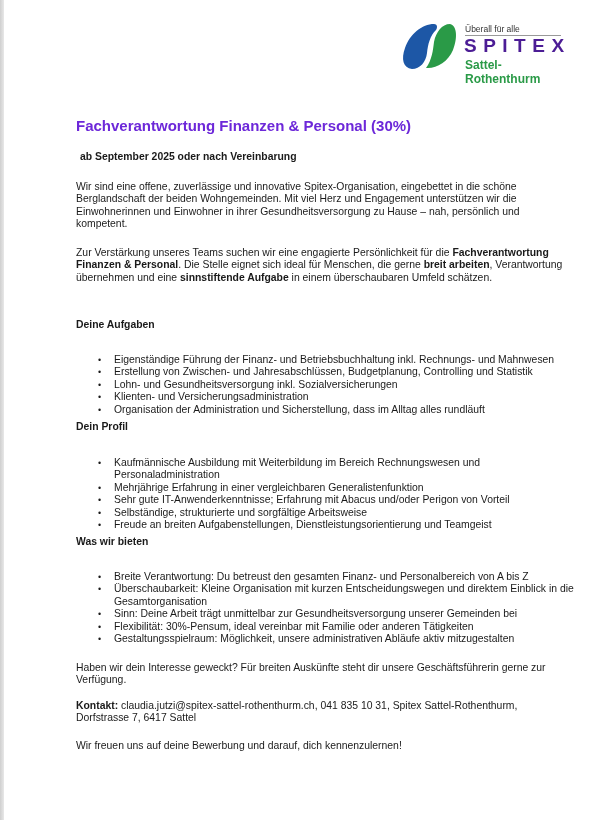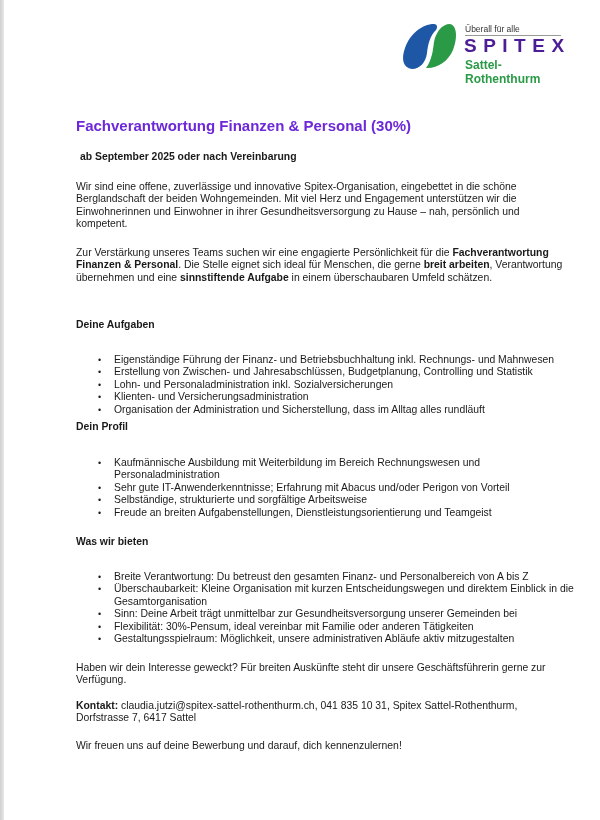--- a/index.html
+++ b/index.html
@@ -79,28 +79,29 @@
   <p class="para1">Wir sind eine offene, zuverlässige und innovative Spitex-Organisation, eingebettet in die schöne Berglandschaft der beiden Wohngemeinden. Mit viel Herz und Engagement unterstützen wir die Einwohnerinnen und Einwohner in ihrer Gesundheitsversorgung zu Hause – nah, persönlich und kompetent.</p>
 
   <p class="para2">
     <span>Zur Verstärkung unseres Teams suchen wir eine engagierte Persönlichkeit für die </span><b>Fachverantwortung Finanzen &amp; Personal</b><span>. Die Stelle eignet sich ideal für Menschen, die gerne </span><b>breit arbeiten</b><span>, Verantwortung übernehmen und eine </span><b>sinnstiftende Aufgabe</b><span> in einem überschaubaren Umfeld schätzen.</span>
   </p>
 
   <div class="h" style="top:319px">Deine Aufgaben</div>
   <ul style="top:346px">
     <li>Eigenständige Führung der Finanz- und Betriebsbuchhaltung inkl. Rechnungs- und Mahnwesen</li>
     <li>Erstellung von Zwischen- und Jahresabschlüssen, Budgetplanung, Controlling und Statistik</li>
-    <li>Lohn- und Personaladministration inkl. Sozialversicherungen</li>
+    <li>Lohn- und Gesundheitsversorgung inkl. Sozialversicherungen</li>
     <li>Klienten- und Versicherungsadministration</li>
     <li>Organisation der Administration und Sicherstellung, dass im Alltag alles rundläuft</li>
   </ul>
 
   <div class="h" style="top:421px">Dein Profil</div>
   <ul style="top:449px">
     <li style="padding-right:60px">Kaufmännische Ausbildung mit Weiterbildung im Bereich Rechnungswesen und Personaladministration</li>
+    <li>Mehrjährige Erfahrung in einer vergleichbaren Generalistenfunktion</li>
     <li>Sehr gute IT-Anwenderkenntnisse; Erfahrung mit Abacus und/oder Perigon von Vorteil</li>
     <li>Selbständige, strukturierte und sorgfältige Arbeitsweise</li>
     <li>Freude an breiten Aufgabenstellungen, Dienstleistungsorientierung und Teamgeist</li>
   </ul>
 
   <div class="h" style="top:536px">Was wir bieten</div>
   <ul style="top:563px">
     <li>Breite Verantwortung: Du betreust den gesamten Finanz- und Personalbereich von A bis Z</li>
     <li>Überschaubarkeit: Kleine Organisation mit kurzen Entscheidungswegen und direktem Einblick in die Gesamtorganisation</li>
     <li>Sinn: Deine Arbeit trägt unmittelbar zur Gesundheitsversorgung unserer Gemeinden bei</li>

